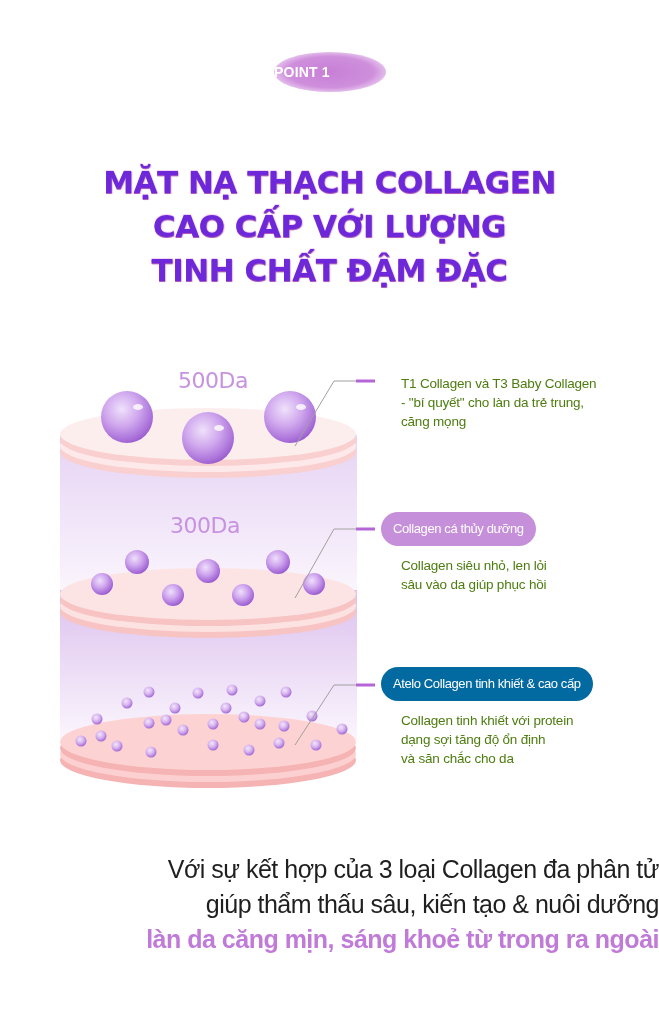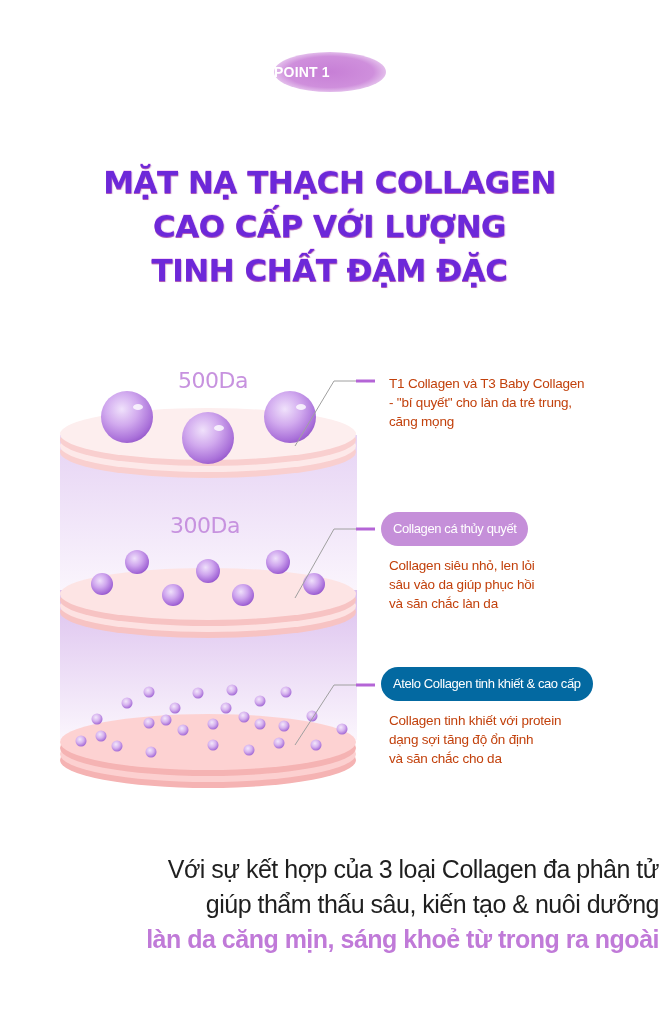--- a/index.html
+++ b/index.html
@@ -25,21 +25,21 @@
   .diagram { position:absolute; left:0; top:340px; width:659px; height:480px; }
   .diagram svg { position:absolute; left:0; top:0; }
 
   .da-label { position:absolute; font-family:"DejaVu Sans", sans-serif; font-size:22px; color:#c792df; letter-spacing:-0.5px; }
 
   .callout { position:absolute; left:381px; }
   .pill {
     display:inline-block; height:34px; line-height:34px; padding:0 12px; border-radius:17px;
     color:#fff; font-size:13px; white-space:nowrap; letter-spacing:-0.4px;
   }
-  .desc { margin-top:10px; margin-left:8px; font-size:13.5px; line-height:19px; color:#c2410c; letter-spacing:-0.2px; }
+  .desc { margin-top:10px; margin-left:20px; font-size:13.5px; line-height:19px; color:#4d7c0f; letter-spacing:-0.2px; }
   .desc div { white-space:nowrap; }
 
   .summary { position:absolute; left:0; top:852px; width:659px; text-align:right; font-size:25px; line-height:35px; color:#1f1f1f; letter-spacing:-0.5px; }
   .summary .accent { color:#c07ad8; font-weight:bold; }
 </style>
 </head>
 <body>
 
 <div class="point-badge">
   <span>POINT 1</span>
@@ -161,25 +161,24 @@
 
   <div class="callout" style="top:24px;">
     <div class="desc">
       <div>T1 Collagen và T3 Baby Collagen</div>
       <div>- "bí quyết" cho làn da trẻ trung,</div>
       <div>căng mọng</div>
     </div>
   </div>
 
   <div class="callout" style="top:172px;">
-    <span class="pill" style="background:#c58fd9;">Collagen cá thủy quyết</span>
+    <span class="pill" style="background:#c58fd9;">Collagen cá thủy dưỡng</span>
     <div class="desc">
       <div>Collagen siêu nhỏ, len lỏi</div>
       <div>sâu vào da giúp phục hồi</div>
-      <div>và săn chắc làn da</div>
     </div>
   </div>
 
   <div class="callout" style="top:327px;">
     <span class="pill" style="background:#0369a1;">Atelo Collagen tinh khiết &amp; cao cấp</span>
     <div class="desc">
       <div>Collagen tinh khiết với protein</div>
       <div>dạng sợi tăng độ ổn định</div>
       <div>và săn chắc cho da</div>
     </div>

